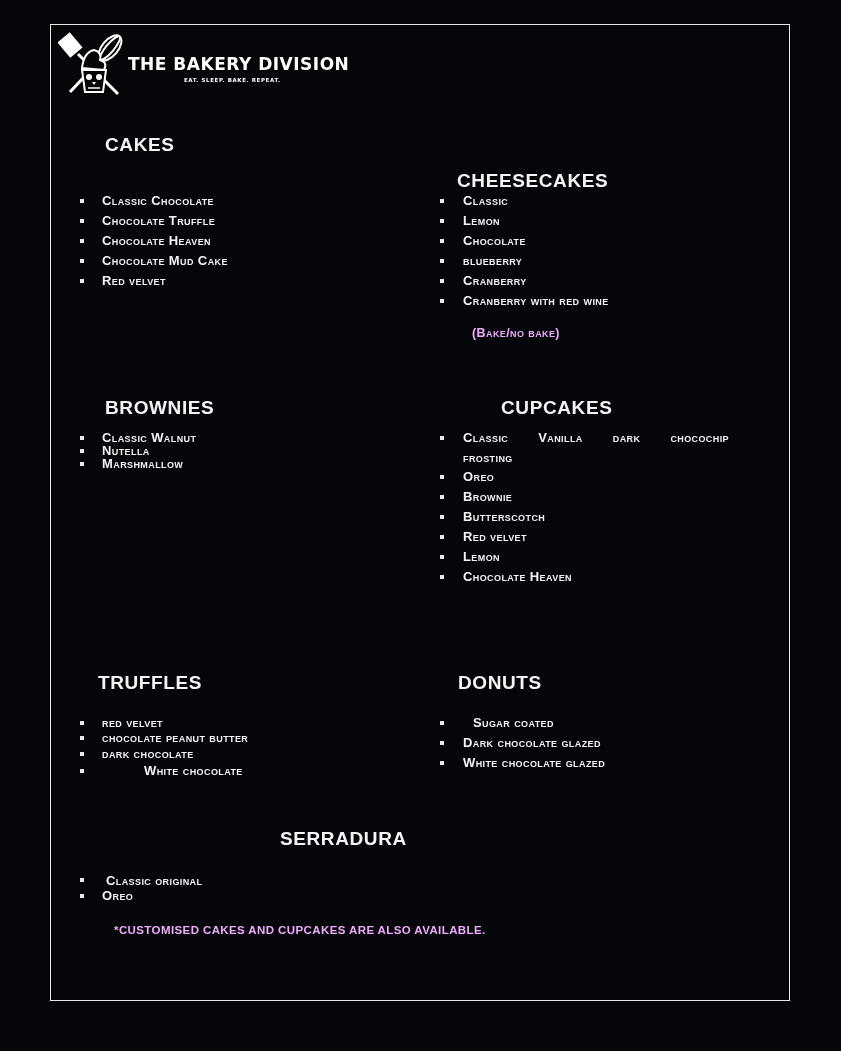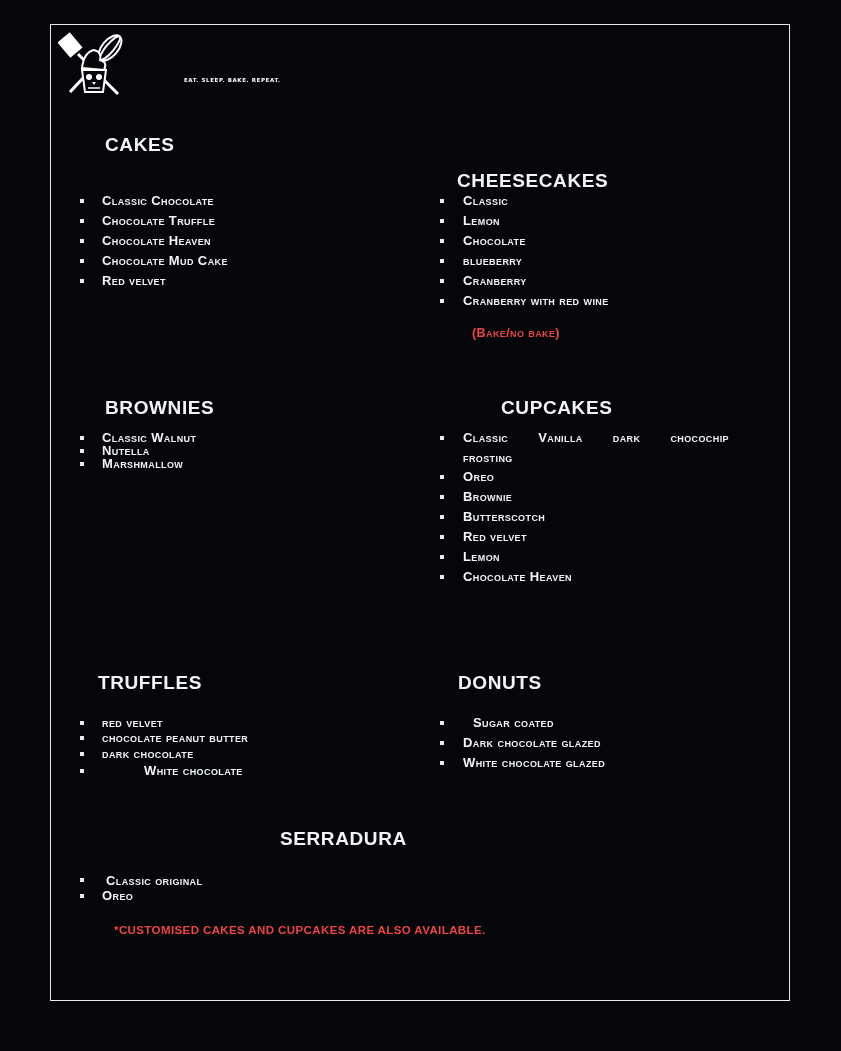--- a/index.html
+++ b/index.html
@@ -85,21 +85,21 @@
       height: 4px;
       background: #e8eaec;
     }
     .note {
       position: absolute;
       font-family: "Liberation Sans", sans-serif;
       font-weight: bold;
       font-variant: small-caps;
       font-size: 12.5px;
       letter-spacing: 0.4px;
-      color: #ef4444;
+      color: #f0abfc;
       white-space: nowrap;
     }
     .justify-line {
       position: absolute;
       display: flex;
       justify-content: space-between;
       font-family: "Liberation Sans", sans-serif;
       font-weight: bold;
       font-variant: small-caps;
       font-size: 13px;
@@ -125,20 +125,21 @@
     </g>
 
     <path d="M24 38 Q26 22 36 20 Q44 22 42 30 Q50 32 46 40 Z" fill="#04060a" stroke="#fff" stroke-width="2"></path>
 
     <path d="M24 40 L48 40 L45 62 L27 62 Z" fill="#04060a" stroke="#fff" stroke-width="2"></path>
     <circle cx="31" cy="47" r="3" fill="#fff"></circle>
     <circle cx="41" cy="47" r="3" fill="#fff"></circle>
     <path d="M34 52 L36 55 L38 52 Z" fill="#fff"></path>
     <line x1="30" y1="58" x2="42" y2="58" stroke="#fff" stroke-width="1.5"></line>
   </svg>
+  <div class="logo-title">THE BAKERY DIVISION</div>
   <div class="logo-tagline">EAT. SLEEP. BAKE. REPEAT.</div>
 </div>
 
 <div class="section-title" style="left:105px; top:134px;text-align:center;">CAKES</div>
 <div class="bullet" style="left:80px; top:199px;"></div>
 <div class="item" style="left:102px; top:193px;">Classic Chocolate</div>
 <div class="bullet" style="left:80px; top:219px;"></div>
 <div class="item" style="left:102px; top:213px;">Chocolate Truffle</div>
 <div class="bullet" style="left:80px; top:239px;"></div>
 <div class="item" style="left:102px; top:233px;">Chocolate Heaven</div>

